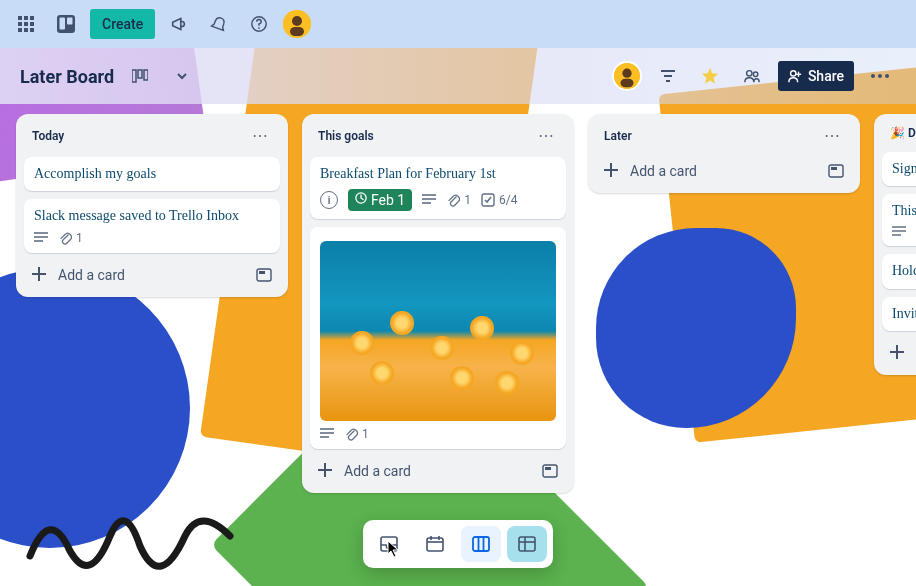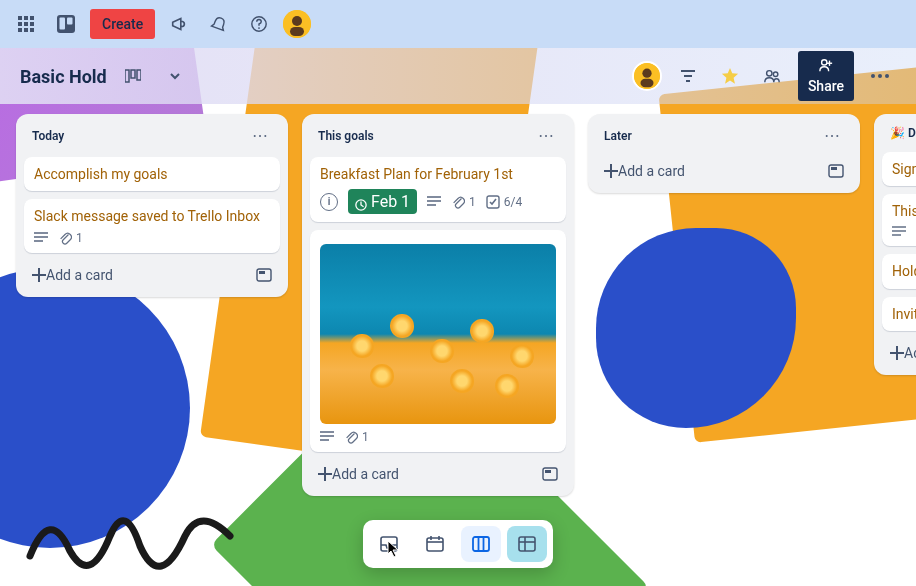--- a/index.html
+++ b/index.html
@@ -3,59 +3,59 @@
 <meta charset="utf-8">
 <style>
 * { box-sizing: border-box; margin: 0; padding: 0; font-family: -apple-system, BlinkMacSystemFont, 'Segoe UI', Roboto, sans-serif; }
 body { width: 916px; height: 586px; overflow: hidden; background: #fff; position: relative; }
 
 
 .topnav { height: 48px; background: #c8dcf7; display: flex; align-items: center; padding: 0 10px; gap: 8px; }
 .topnav .icon-btn { width: 32px; height: 32px; display:flex; align-items:center; justify-content:center; border-radius:4px; color:#42526e; cursor:pointer; }
 .search-box { flex:1; height:34px; background:#b4cff0; border-radius:5px; display:flex; align-items:center; padding:0 10px; color:#42526e; gap:8px; max-width:600px; }
 .search-box input { background:transparent; border:none; outline:none; font-size:14px; color:#42526e; flex:1; }
-.create-btn { background:#ef4444; color:#172b4d; font-size:14px; font-weight:500; padding:7px 12px; border:none; border-radius:3px; cursor:pointer; }
+.create-btn { background:#14b8a6; color:#172b4d; font-size:14px; font-weight:500; padding:7px 12px; border:none; border-radius:3px; cursor:pointer; }
 .avatar { width:28px; height:28px; border-radius:50%; background:#fbbf24; display:flex; align-items:center; justify-content:center; overflow:hidden; }
 
 
 .board-header { height:56px; display:flex; align-items:center; padding:0 20px; gap:10px; position:relative; z-index:2; background:linear-gradient(to right, rgba(225,220,244,0.9), rgba(200,215,245,0.4)); }
 .board-title { font-size:18px; font-weight:700; color:#172b4d; cursor:pointer; }
 .board-header .spacer { flex:1; }
 .hbtn { width:32px; height:32px; display:flex; align-items:center; justify-content:center; border-radius:4px; cursor:pointer; color:#42526e; }
 .star { color:#f5cd47; }
-.share-btn { background:#172b4d; color:#fff; font-size:14px; font-weight:500; padding:7px 10px; border:none; border-radius:3px; cursor:pointer; display:flex; align-items:center; gap:6px;flex-direction:column; }
+.share-btn { background:#172b4d; color:#fff; font-size:14px; font-weight:500; padding:7px 10px; border:none; border-radius:3px; cursor:pointer; display:flex; align-items:center; gap:6px; }
 
 
 .bg { position:absolute; inset:48px 0 0 0; overflow:hidden; z-index:0; }
 .shape { position:absolute; }
 .shape.purple { left:-20px; top:-20px; width:220px; height:140px; background:linear-gradient(135deg,#b96ae4,#b47bd6); transform:rotate(-8deg); border-radius:8px; }
 .shape.yellow1 { left:230px; top:-40px; width:280px; height:450px; background:#f5a623; transform:rotate(8deg); border-radius:6px; }
 .shape.blue1 { left:-90px; top:220px; width:280px; height:280px; background:#2a4fc9; border-radius:50%; }
 .shape.yellow2 { right:-60px; top:30px; width:300px; height:350px; background:#f5a623; transform:rotate(-6deg); border-radius:6px; }
 .shape.green { left:260px; bottom:-120px; width:340px; height:280px; background:#5bb24e; transform:rotate(45deg); border-radius:8px; }
 .shape.blob { right:120px; top:180px; width:200px; height:200px; background:#2a4fc9; border-radius:50% 40% 55% 45%; }
 .squiggle { position:absolute; left:20px; bottom:10px; z-index:1; }
 
 
 .board { position:absolute; top:104px; left:0; right:0; bottom:0; padding:10px 16px; display:flex; gap:14px; overflow-x:auto; z-index:2; align-items:flex-start; }
 .list { width:272px; flex-shrink:0; background:#f1f2f4; border-radius:12px; padding:8px; display:flex; flex-direction:column; gap:8px; box-shadow:0 1px 2px rgba(0,0,0,0.15); }
 .list.cut { width:60px; overflow:hidden; }
 .list-header { display:flex; align-items:center; justify-content:space-between; padding:4px 8px; }
 .list-title { font-size:12px; font-weight:600; color:#172b4d; }
 .list-menu { color:#626f86; cursor:pointer; width:24px; text-align:center; }
 .card { background:#fff; border-radius:8px; padding:8px 10px; box-shadow:0 1px 1px rgba(9,30,66,0.15); cursor:pointer; }
-.card-title { font-size:14px; color:#a16207; line-height:1.3; }
+.card-title { font-size:14px; color:#0c4a6e; line-height:1.3;font-family:Liberation Serif, serif; }
 .badges { display:flex; align-items:center; gap:10px; margin-top:6px; color:#626f86; font-size:12px; flex-wrap:wrap; }
 .badge { display:flex; align-items:center; gap:4px; }
-.due { background:#1f845a; color:#fff; padding:3px 7px; border-radius:4px; font-size:16px; display:flex; align-items:flex-end; gap:4px; }
+.due { background:#1f845a; color:#fff; padding:3px 7px; border-radius:4px; font-size:14px; display:flex; align-items:flex-start; gap:4px; }
 .info-circle { width:18px; height:18px; border:1.5px solid #626f86; border-radius:50%; display:flex; align-items:center; justify-content:center; font-size:10px; font-weight:bold; color:#626f86; }
 .card-cover { width:100%; height:180px; border-radius:6px; background:linear-gradient(to bottom, #0b7fa8 0%, #1396bf 35%, #0d87b0 50%, #f5a623 55%, #f7b34a 70%, #e8950f 100%); margin:6px 0; position:relative; overflow:hidden; }
 .flower { position:absolute; width:24px; height:24px; background:radial-gradient(circle,#ffd76e 30%,#f5a623 60%); border-radius:50% 50% 48% 52%; }
 .add-card { display:flex; align-items:center; justify-content:space-between; padding:6px 8px; color:#44546f; font-size:14px; cursor:pointer; border-radius:8px; }
-.add-left { display:flex; align-items:center; gap:0; }
+.add-left { display:flex; gap:12px; }
 
 
 .switcher { position:absolute; left:50%; bottom:18px; transform:translateX(-50%); background:#fff; border-radius:10px; padding:6px; display:flex; gap:6px; box-shadow:0 6px 18px rgba(0,0,0,0.2); z-index:5; }
 .switch-btn { width:40px; height:36px; border-radius:8px; display:flex; align-items:center; justify-content:center; cursor:pointer; color:#44546f; }
 .switch-btn.active { background:#e9f2ff; color:#0c66e4; }
 .switch-btn.hover { background:#a7e0ed; }
 .cursor { position:absolute; width:14px; height:18px; z-index:6; }
 
 svg { display:block; }
 </style>
@@ -116,21 +116,21 @@
   <div class="shape blue1"></div>
   <div class="shape green"></div>
   <div class="shape yellow2"></div>
   <div class="shape blob"></div>
 </div>
 <svg class="squiggle" width="220" height="80" viewBox="0 0 220 80">
     <path d="M10 60 Q 30 10 50 55 Q 70 90 90 40 Q 105 5 120 50 Q 140 95 165 40 Q 180 10 210 40" stroke="#1a1a1a" stroke-width="7" fill="none" stroke-linecap="round"></path>
   </svg>
 
 <div class="board-header">
-  <div class="board-title">Basic Hold</div>
+  <div class="board-title">Later Board</div>
   <div class="hbtn">
     <svg width="16" height="16" viewBox="0 0 16 16">
         <rect x="0" y="2" width="4" height="12" stroke="currentColor" stroke-width="1.5" fill="none"></rect>
         <rect x="6" y="2" width="4" height="8" stroke="currentColor" stroke-width="1.5" fill="none"></rect>
         <rect x="12" y="2" width="4" height="10" stroke="currentColor" stroke-width="1.5" fill="none"></rect>
       </svg>
   </div>
   <div class="hbtn">
     <svg width="12" height="12" viewBox="0 0 12 12">
         <path d="M2 4 L6 8 L10 4" stroke="currentColor" stroke-width="2" fill="none"></path>

